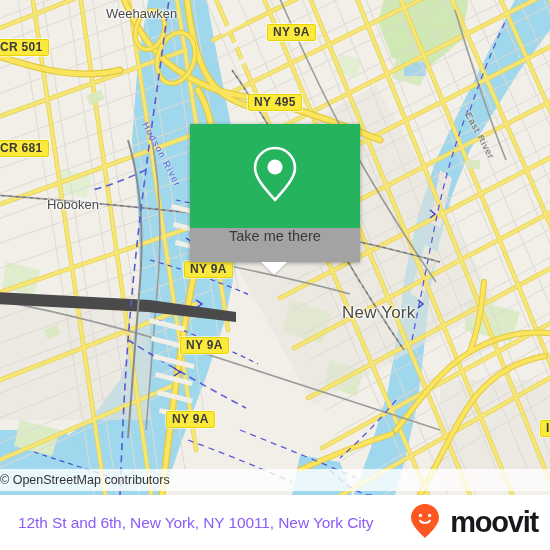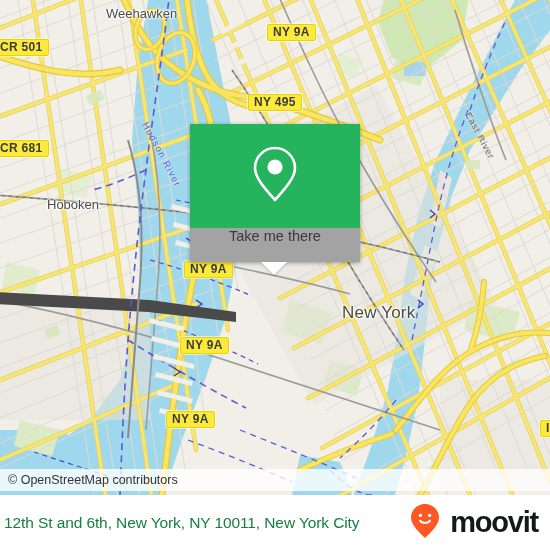--- a/index.html
+++ b/index.html
@@ -22,38 +22,38 @@
                text-shadow:0 0 2px #fff,0 0 2px #fff;}
 
   .shield{position:absolute;background:#fbe93b;border:1.5px solid #e8d400;
           color:#3b3b3b;font-size:12px;font-weight:bold;letter-spacing:.3px;
           padding:1px 5px 2px 5px;border-radius:2px;line-height:12px;
           box-shadow:0 0 0 1px rgba(255,255,255,.55);}
 
   
   #attrib{position:absolute;left:0;top:469px;width:550px;height:22px;
           background:rgba(255,255,255,.78);display:flex;align-items:center;}
-  #attrib span{font-size:12.5px;color:#333;padding-left:8px;
+  #attrib span{font-size:12.5px;color:#333;
                font-family:"Liberation Sans","DejaVu Sans",sans-serif;}
 
   
   #popup{position:absolute;left:190px;top:124px;width:170px;
          box-shadow:0 1px 4px rgba(0,0,0,.35);}
   #popup-top{height:104px;background:#25b35d;display:flex;align-items:center;justify-content:center;}
   #popup-bottom{height:34px;background:#a3a3a3;display:flex;align-items:flex-start;justify-content:center;}
   #popup-bottom span{font-size:14.5px;color:#3a3a3a;}
   #popup-tail{position:absolute;left:71px;top:100%;width:0;height:0;
               border-left:13px solid transparent;border-right:13px solid transparent;
               border-top:13px solid #fff;
               filter:drop-shadow(0 1px 1px rgba(0,0,0,.22));}
 
   
   #footer{position:absolute;left:0;top:495px;width:550px;height:55px;background:#fff;
           display:flex;align-items:center;}
-  #footer-caption{font-size:15.5px;color:#15803d;padding-left:4px;white-space:nowrap;letter-spacing:-.1px;}
+  #footer-caption{font-size:15.5px;color:#8b5cf6;padding-left:18px;white-space:nowrap;letter-spacing:-.1px;}
   #brand{position:absolute;right:12px;top:50%;transform:translateY(-50%);
          display:flex;align-items:center;gap:10px;}
   #brand-word{font-size:29px;font-weight:bold;color:#16181b;letter-spacing:-1.2px;line-height:29px;}
 </style>
 </head>
 <body>
 
 <div id="app">
 
   <div id="map">

